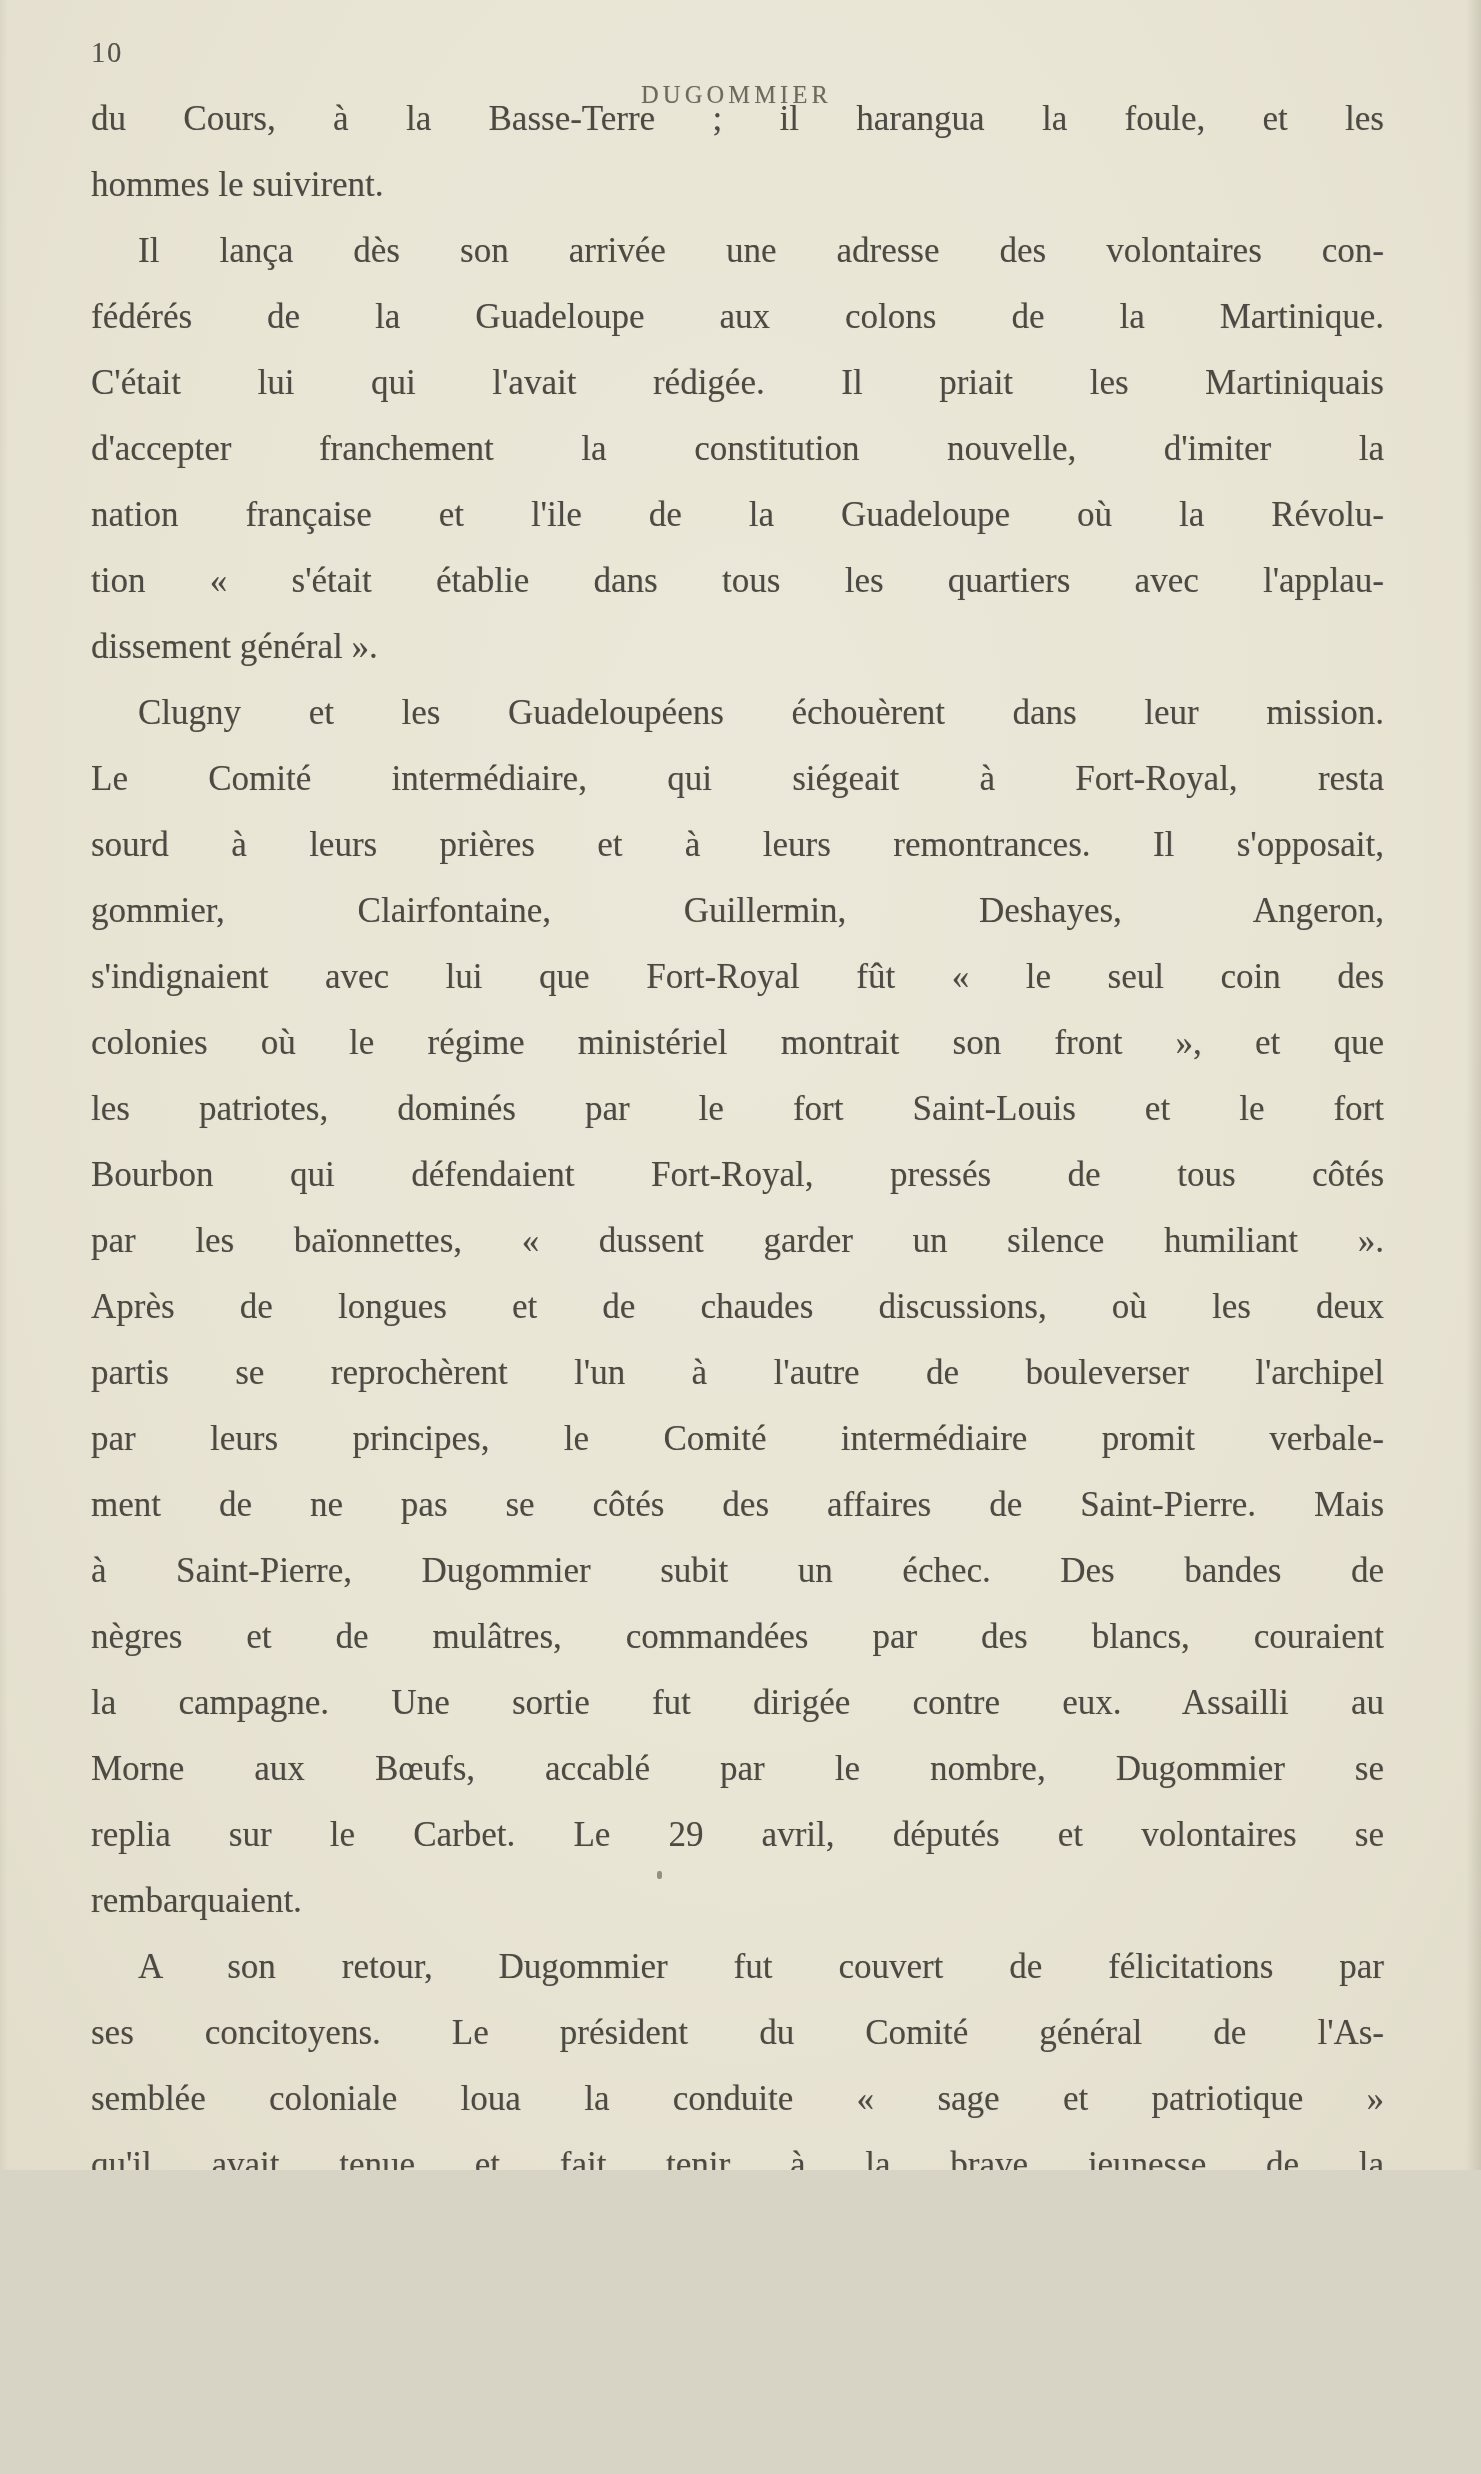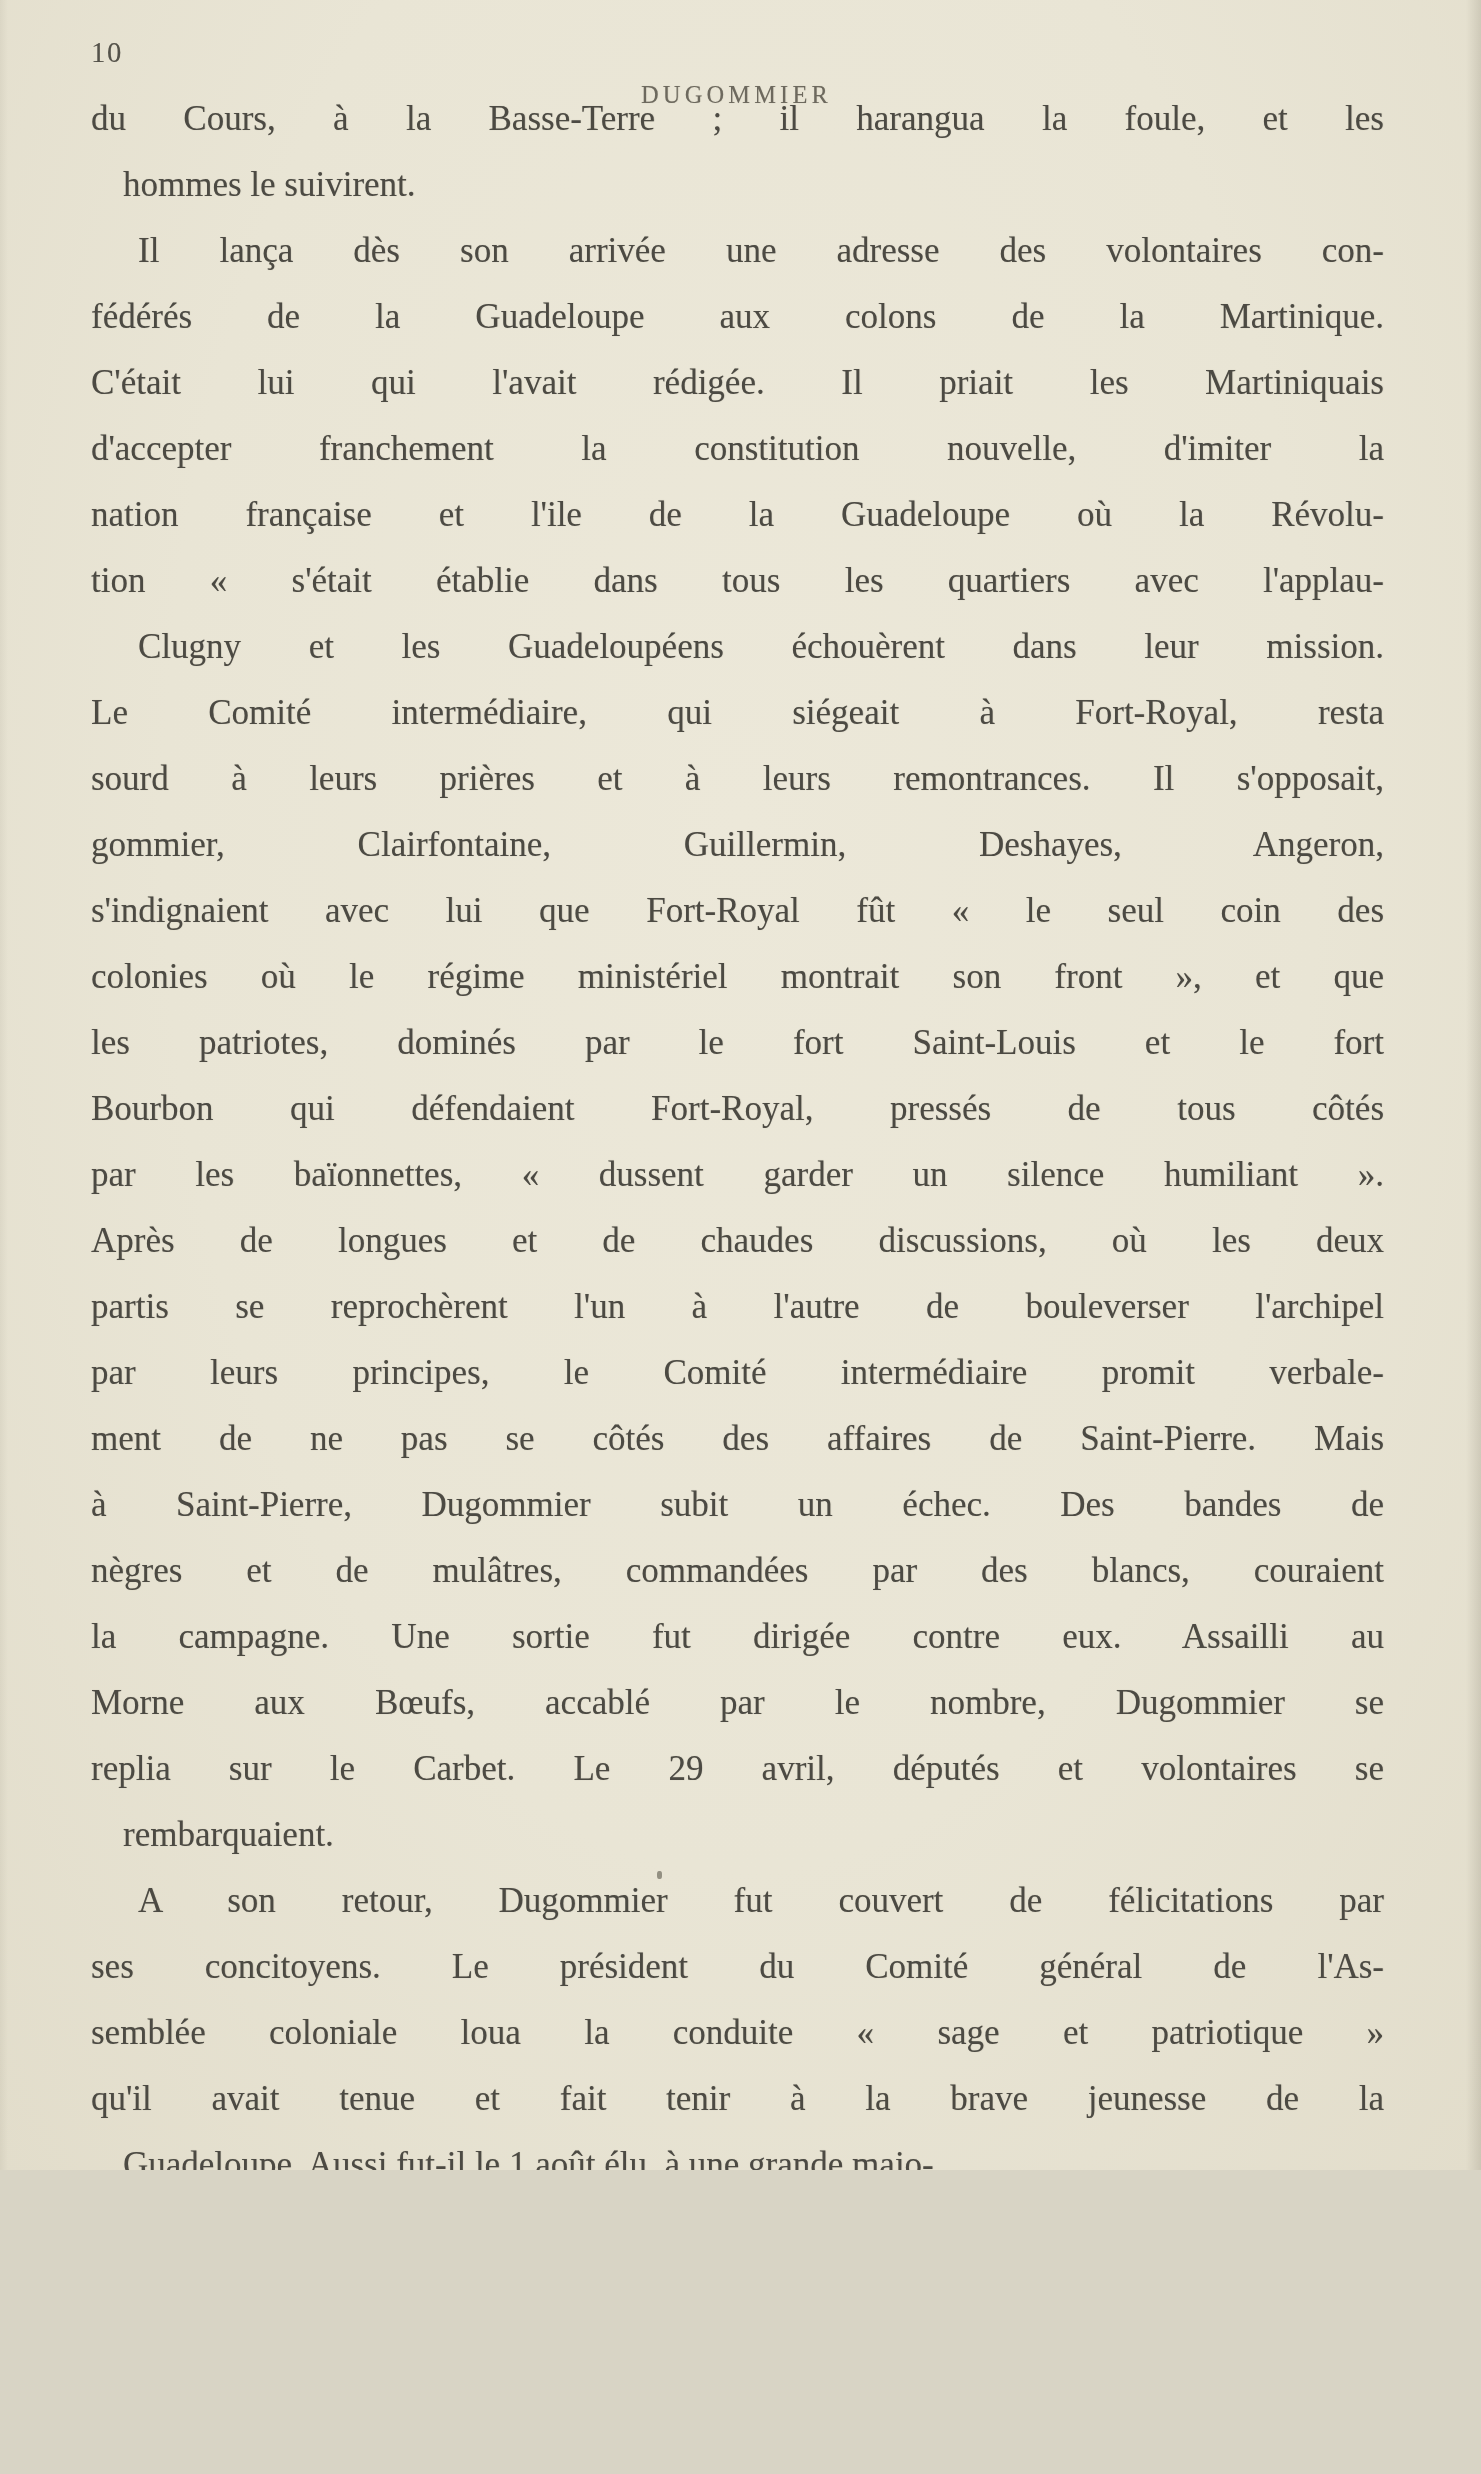--- a/index.html
+++ b/index.html
@@ -70,21 +70,21 @@
     right: 97px;
   }
   .line {
     font-size: 35px;
     line-height: 66px;
     text-align: justify;
     text-align-last: justify;
     color: #4c4a43;
     text-shadow: 0.3px 0.3px 0.8px rgba(62,59,50,0.30);
   }
-  .line.last { text-align-last: left; margin-left: 32px; }
+  .line.last { text-align-last: left; }
   .para.indent .line:first-child { text-indent: 47px; }
 
   
   .speck {
     position: absolute;
     background: #5a564b;
     border-radius: 50%;
     opacity: 0.55;
     pointer-events: none;
   }
@@ -107,20 +107,21 @@
         <div class="line">du Cours, à la Basse-Terre ; il harangua la foule, et les</div>
         <div class="line last">hommes le suivirent.</div>
       </div>
       <div class="para indent">
         <div class="line">Il lança dès son arrivée une adresse des volontaires con-</div>
         <div class="line">fédérés de la Guadeloupe aux colons de la Martinique.</div>
         <div class="line">C'était lui qui l'avait rédigée. Il priait les Martiniquais</div>
         <div class="line">d'accepter franchement la constitution nouvelle, d'imiter la</div>
         <div class="line">nation française et l'ile de la Guadeloupe où la Révolu-</div>
         <div class="line">tion « s'était établie dans tous les quartiers avec l'applau-</div>
+        <div class="line last">dissement général ».</div>
       </div>
       <div class="para indent">
         <div class="line">Clugny et les Guadeloupéens échouèrent dans leur mission.</div>
         <div class="line">Le Comité intermédiaire, qui siégeait à Fort-Royal, resta</div>
         <div class="line">sourd à leurs prières et à leurs remontrances. Il s'opposait,</div>
         <div class="line">gommier, Clairfontaine, Guillermin, Deshayes, Angeron,</div>
         <div class="line">s'indignaient avec lui que Fort-Royal fût « le seul coin des</div>
         <div class="line">colonies où le régime ministériel montrait son front », et que</div>
         <div class="line">les patriotes, dominés par le fort Saint-Louis et le fort</div>
         <div class="line">Bourbon qui défendaient Fort-Royal, pressés de tous côtés</div>

